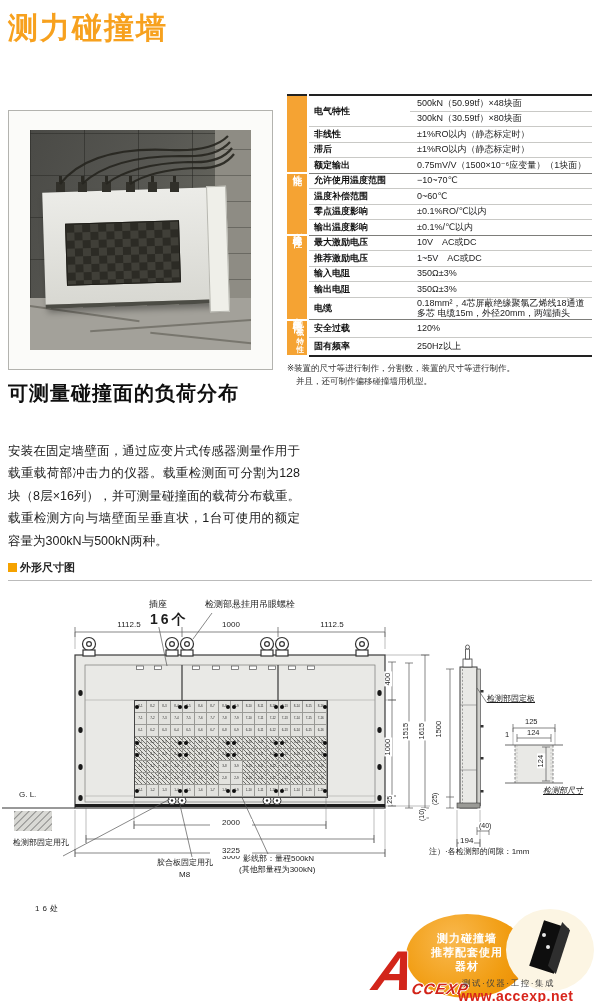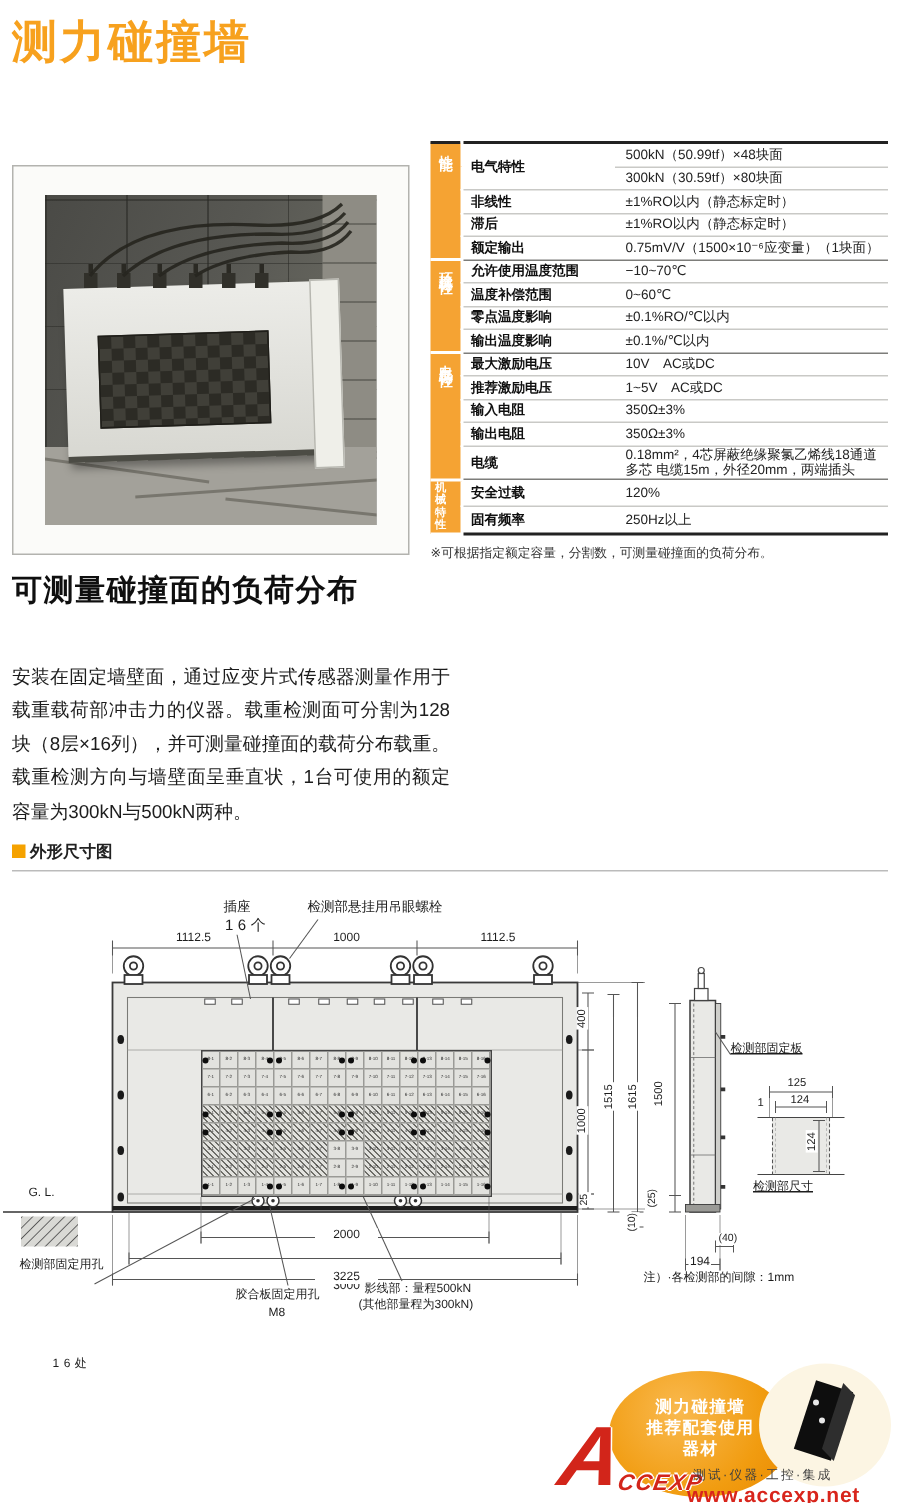--- a/index.html
+++ b/index.html
@@ -31,21 +31,21 @@
   .conn{position:absolute;width:9px;height:10px;background:#31302a;top:52px;}
   .conn::after{content:"";position:absolute;left:3px;top:-6px;width:3px;height:6px;background:#2a2923;}
   .cables{position:absolute;left:0;top:0;}
 
   
   .spec{position:absolute;left:287px;top:94px;width:305px;}
   .spec-head{font-size:11px;font-weight:bold;color:#F08A00;margin-bottom:4px;}
   table.spec-t{border-collapse:collapse;width:100%;border-top:2px solid #222;border-bottom:2px solid #222;table-layout:fixed;}
   .spec-t td{border-bottom:1px solid #c9c9c6;height:14.5px;font-size:9px;line-height:1.2;vertical-align:middle;padding:0;}
   .spec-t tr.grp-end td{border-bottom:1px solid #7d7d7a;}
-  td.cat{background:#F5A333;color:#fff;font-weight:bold;width:20px;text-align:left;
+  td.cat{background:#F5A333;color:#fff;font-weight:bold;width:20px;text-align:right;
          writing-mode:vertical-rl;text-orientation:upright;letter-spacing:2px;font-size:9px;
          border-bottom:2px solid #fff !important;border-right:2px solid #fff;}
   td.cat2{writing-mode:horizontal-tb;font-size:7.5px;letter-spacing:0;line-height:1.15;word-break:break-all;padding:0 3px;}
   td.lbl{font-weight:bold;width:96px;padding-left:5px;color:#101010;}
   td.val{padding-left:7px;color:#222;}
   .footnote{font-size:8.5px;color:#333;line-height:1.55;margin-top:5px;}
   .footnote .fn2{padding-left:9px;}
 
   
   .intro{position:absolute;left:8px;top:380px;width:292px;}
@@ -58,21 +58,21 @@
   .dw-rule{position:absolute;left:8px;top:580px;width:584px;border-top:1px solid #bbb;}
   .drawing{position:absolute;left:0;top:585px;width:564px;height:330px;}
   .drawing svg{position:absolute;left:0;top:0;}
 
   .dlabel{position:absolute;font-size:8px;color:#1d1d1d;background:#fff;padding:0 1px;white-space:nowrap;line-height:1.1;}
   .rot{transform:rotate(-90deg);transform-origin:center;}
   .ul{text-decoration:underline;background:transparent;}
   .sp{letter-spacing:3px;}
 
   [data-name="socket-label"]{left:148px;top:15px;font-size:9px;}
-  [data-name="socket-count"]{left:149px;top:27px;font-size:10px;}
+  [data-name="socket-count"]{left:149px;top:27px;font-size:14px;font-weight:bold;}
   [data-name="eyebolt-label"]{left:204px;top:15px;font-size:9px;}
   [data-name="dim-top-1"]{left:108px;top:36px;width:40px;text-align:center;}
   [data-name="dim-top-2"]{left:215px;top:36px;width:30px;text-align:center;}
   [data-name="dim-top-3"]{left:311px;top:36px;width:40px;text-align:center;}
   [data-name="dim-400"]{left:381px;top:90px;font-size:7.5px;}
   [data-name="dim-1000r"]{left:379px;top:158px;font-size:7.5px;}
   [data-name="dim-1515"]{left:397px;top:142px;font-size:7.5px;}
   [data-name="dim-1615"]{left:413px;top:142px;font-size:7.5px;}
   [data-name="dim-25"]{left:385px;top:211px;font-size:7px;}
   [data-name="dim-10"]{left:415px;top:226px;font-size:7px;}
@@ -89,21 +89,21 @@
   [data-name="gap-note"]{left:428px;top:263px;}
   [data-name="plate-label"]{left:486px;top:110px;}
   [data-name="dim-1500"]{left:430px;top:140px;font-size:7.5px;}
   [data-name="dim-s25"]{left:428px;top:210px;font-size:7px;}
   [data-name="dim-40"]{left:478px;top:237px;font-size:7px;}
   [data-name="dim-194"]{left:459px;top:252px;}
   [data-name="dim-125"]{left:524px;top:133px;font-size:7.5px;}
   [data-name="dim-124"]{left:526px;top:144px;font-size:7.5px;}
   [data-name="dim-1"]{left:504px;top:146px;font-size:7.5px;}
   [data-name="dim-124v"]{left:534px;top:172px;font-size:7.5px;}
-  [data-name="detail-title"]{left:501px;top:202px;}
+  [data-name="detail-title"]{left:542px;top:202px;font-style:italic;}
 
   
   .grid{position:absolute;left:134px;top:115px;width:192px;height:96px;display:grid;
         grid-template-columns:repeat(16,1fr);grid-template-rows:repeat(8,1fr);
         border:1px solid #444;background:#e2e2de;box-sizing:content-box;}
   .gcell{border-right:1px solid #9a9a96;border-bottom:1px solid #9a9a96;overflow:hidden;box-sizing:border-box;}
   .gcell span{display:block;font-size:6px;transform:scale(.5);transform-origin:50% 50%;line-height:10px;text-align:center;color:#2a2a2a;white-space:nowrap;}
   .gcell.hatch{background-image:repeating-linear-gradient(45deg,transparent 0 2.1px,#6d6d68 2.1px 2.8px);}
   .gdot{position:absolute;width:4px;height:4px;border-radius:50%;background:#0d0d0d;}
 
@@ -227,21 +227,22 @@
           <td class="lbl" data-name="spec-label">安全过载</td>
           <td class="val" data-name="spec-value">120%</td>
         </tr>
         <tr class="grp-end">
           <td class="lbl" data-name="spec-label">固有频率</td>
           <td class="val" data-name="spec-value">250Hz以上</td>
         </tr>
       </tbody>
   </table>
   <div class="footnote" data-name="spec-footnote">
-    <div data-name="spec-footnote-line1">※可根据指定额定容量，分割数，可测量碰撞面的负荷分布。</div>
+    <div data-name="spec-footnote-line1">※装置的尺寸等进行制作，分割数，装置的尺寸等进行制作。</div>
+    <div class="fn2" data-name="spec-footnote-line2">并且，还可制作偏移碰撞墙用机型。</div>
   </div>
 </div>
 
 <div class="intro" data-name="intro-section">
   <h2 data-name="intro-heading">可测量碰撞面的负荷分布</h2>
   <p data-name="intro-body">安装在固定墙壁面，通过应变片式传感器测量作用于载重载荷部冲击力的仪器。载重检测面可分割为128块（8层×16列），并可测量碰撞面的载荷分布载重。载重检测方向与墙壁面呈垂直状，1台可使用的额定容量为300kN与500kN两种。</p>
 </div>
 
 <div class="dw-head" data-name="drawing-heading">
   <span class="sq" data-name="orange-square-icon"></span><span data-name="drawing-heading-text">外形尺寸图</span>

